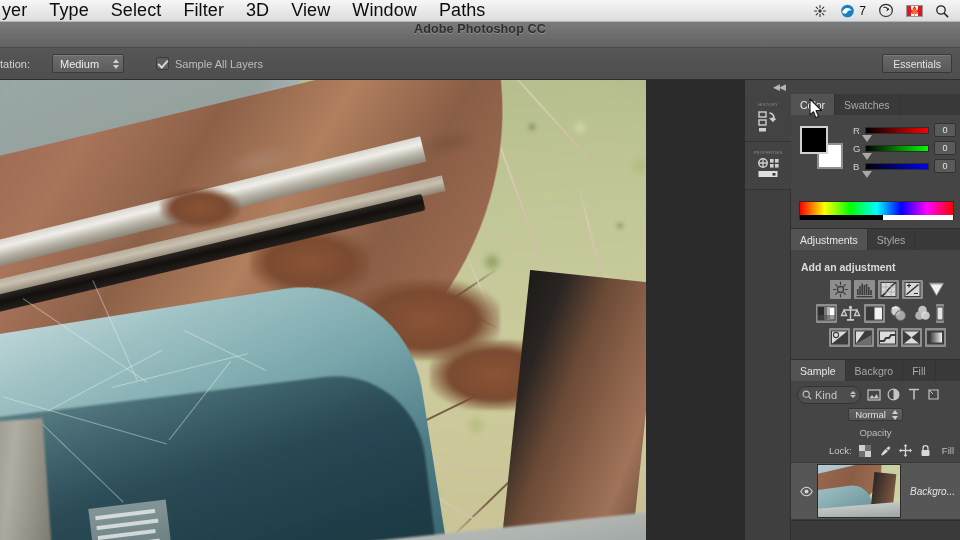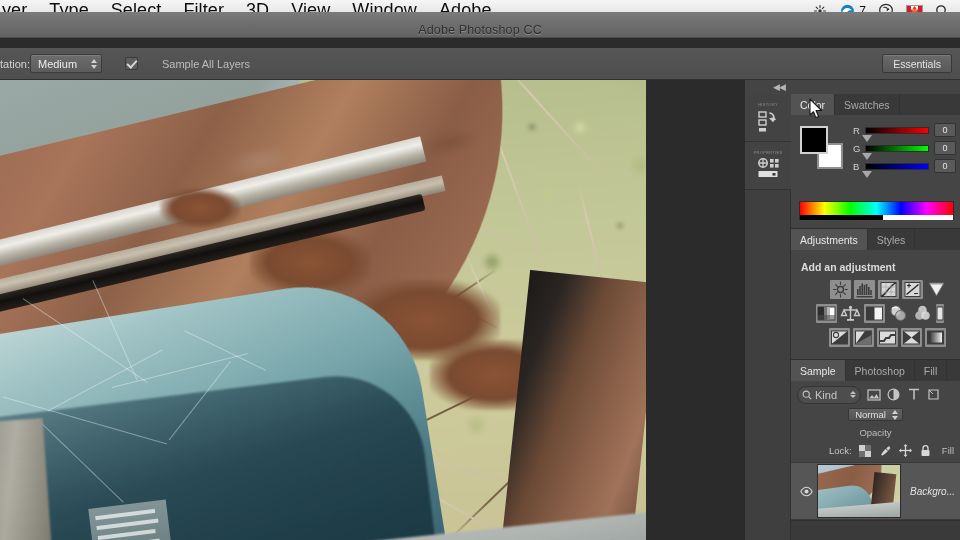--- a/index.html
+++ b/index.html
@@ -37,53 +37,53 @@
   }
   .flag-ca::before { left: 0; }
   .flag-ca::after { right: 0; }
   .flag-leaf {
     position: absolute; left: 50%; top: 50%; transform: translate(-50%,-50%);
     color: #d7192d; font-size: 9px; line-height: 1;
   }
 
   
   .ps-titlebar {
-    position: absolute; left: 0; top: 12px; width: 960px; height: 26px;
+    position: absolute; left: 0; top: 22px; width: 960px; height: 26px;
     background: linear-gradient(to bottom, #7b7b7b 0%, #6e6e6e 48%, #636363 100%);
     border-bottom: 1px solid #4a4a4a;
-    display: flex; align-items: flex-end; justify-content: center;
+    display: flex; align-items: flex-start; justify-content: center; font-weight: bold;
   }
   .ps-title {
     font-size: 12.5px; color: #2e2e2e; text-shadow: 0 1px 0 rgba(255,255,255,.23);
     letter-spacing: .15px;
   }
 
   
   .options-bar {
     position: absolute; left: 0; top: 48px; width: 960px; height: 32px;
     background: linear-gradient(to bottom, #565656 0%, #4e4e4e 100%);
     border-bottom: 1px solid #2f2f2f;
     display: flex; align-items: center;
   }
-  .opt-label { font-size: 11px; color: #d2d2d2; margin-right: 0; }
+  .opt-label { font-size: 11px; color: #d2d2d2; margin-right: 22px; }
   .opt-select {
     position: relative; height: 19px; min-width: 72px;
     background: linear-gradient(to bottom, #6d6d6d, #5c5c5c);
     border: 1px solid #3b3b3b; border-radius: 2px;
     display: flex; align-items: center; padding: 0 18px 0 7px;
     font-size: 11px; color: #ededed; box-shadow: inset 0 1px 0 rgba(255,255,255,.12);
   }
   .stepper-arrows {
     position: absolute; right: 4px; top: 50%; transform: translateY(-50%);
     display: flex; flex-direction: column; gap: 2px; align-items: center;
   }
   .st-up, .st-dn { width: 0; height: 0; border-left: 3.5px solid transparent; border-right: 3.5px solid transparent; }
   .st-up { border-bottom: 4px solid #cfcfcf; }
   .st-dn { border-top: 4px solid #cfcfcf; }
-  .opt-check { display: flex; align-items: center; margin-left: 23px; gap: 24px; }
+  .opt-check { display: flex; align-items: center; margin-left: 32px; gap: 6px; }
   .checkbox {
     width: 13px; height: 13px; background: #5d5d5d;
     border: 1px solid #3a3a3a; border-radius: 2px; position: relative;
   }
   .checkbox.checked::after {
     content: ""; position: absolute; left: 3px; top: 0px;
     width: 4px; height: 8px; border: solid #d8d8d8;
     border-width: 0 2px 2px 0; transform: rotate(42deg);
   }
   .opt-check-label { font-size: 11px; color: #bdbdbd; }
@@ -389,21 +389,21 @@
 
   <div class="os-menubar">
     <div class="os-menu-items">
       <div class="os-menu-item">yer</div>
       <div class="os-menu-item">Type</div>
       <div class="os-menu-item">Select</div>
       <div class="os-menu-item">Filter</div>
       <div class="os-menu-item">3D</div>
       <div class="os-menu-item">View</div>
       <div class="os-menu-item">Window</div>
-      <div class="os-menu-item">Adobe</div>
+      <div class="os-menu-item">Paths</div>
     </div>
     <div class="os-status">
       <div class="os-status-item">
         <svg width="14" height="14" viewBox="0 0 14 14">
             <g stroke="#333" stroke-width="1.1" stroke-linecap="round">
               <line x1="7" y1="1.5" x2="7" y2="3.6"></line>
               <line x1="7" y1="10.4" x2="7" y2="12.5"></line>
               <line x1="1.5" y1="7" x2="3.6" y2="7"></line>
               <line x1="10.4" y1="7" x2="12.5" y2="7"></line>
               <line x1="3.2" y1="3.2" x2="4.7" y2="4.7"></line>
@@ -761,21 +761,21 @@
                   <rect x="4" y="4.5" width="13" height="10" fill="url(#gm)"></rect>
                 </svg>
             </div>
           </div>
         </div>
       </div>
 
       <div class="panel">
         <div class="panel-tabs">
           <div class="ptab active">Sample</div>
-          <div class="ptab">Photoshop</div>
+          <div class="ptab">Backgro</div>
           <div class="ptab">Fill</div>
         </div>
 
         <div class="layers-toolbar">
           <div class="kind-filter">
             <svg width="10" height="10" viewBox="0 0 10 10">
                 <circle cx="4.2" cy="4.2" r="3.1" fill="none" stroke="#c6c6c6" stroke-width="1.1"></circle>
                 <line x1="6.6" y1="6.6" x2="9.2" y2="9.2" stroke="#c6c6c6" stroke-width="1.2"></line>
               </svg>
             <span class="kind-label">Kind</span>

